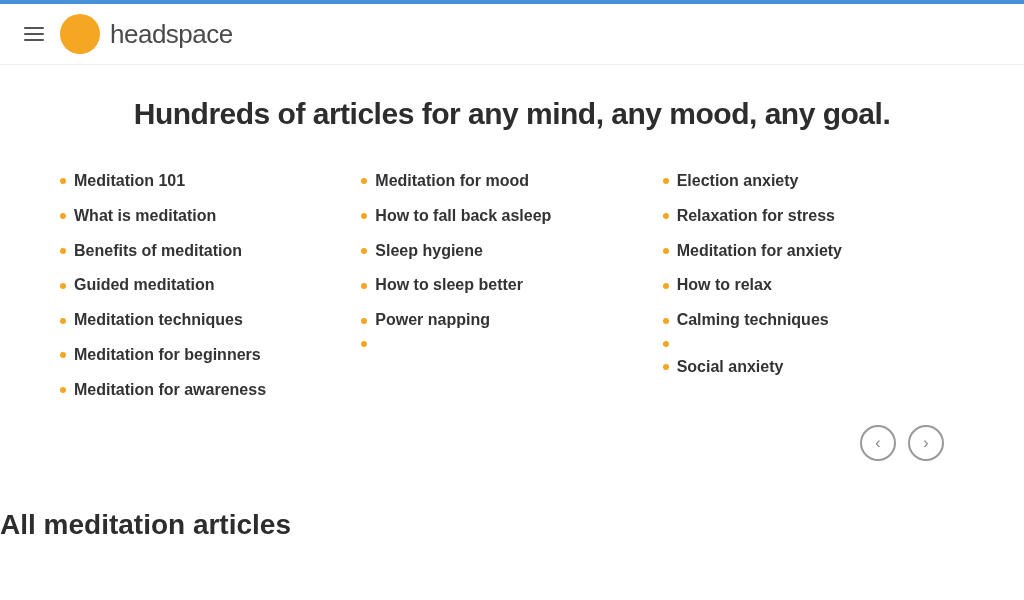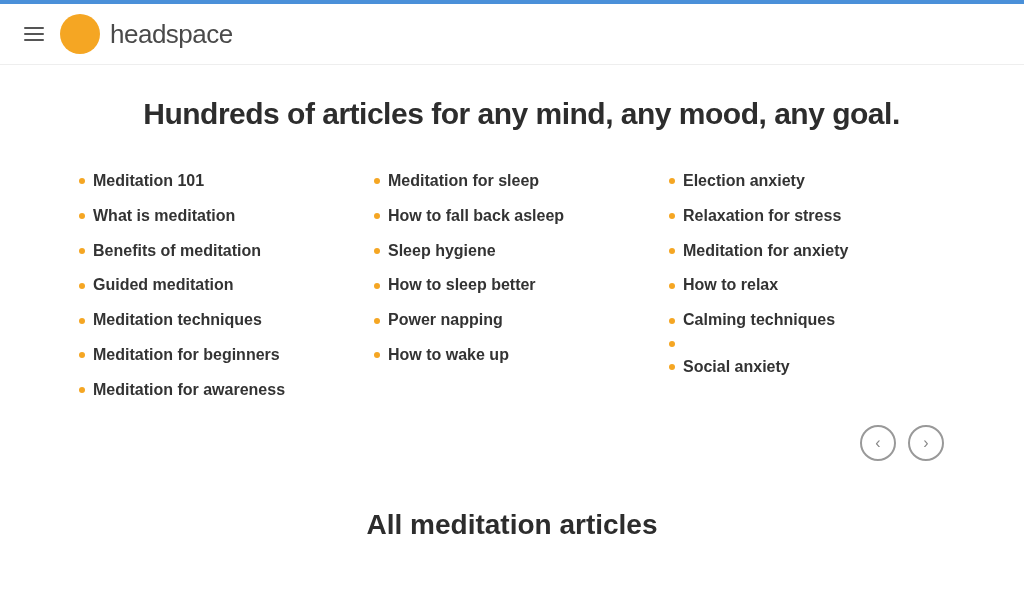--- a/index.html
+++ b/index.html
@@ -65,21 +65,20 @@
     .logo-text {
       font-size: 26px;
       font-weight: 400;
       color: #4a4a4a;
       letter-spacing: -0.5px;
     }
 
     
     .main-content {
       padding: 32px 40px 20px;
-      margin-left: 19px;
     }
 
     .headline {
       text-align: center;
       font-size: 30px;
       font-weight: 700;
       color: #2d2d2d;
       margin-bottom: 36px;
       letter-spacing: -0.5px;
     }
@@ -138,21 +137,20 @@
       align-items: center;
       justify-content: center;
       cursor: pointer;
       color: #888888;
       font-size: 16px;
       font-weight: 300;
     }
 
     
     .bottom-section {
-      text-align: center;
       padding: 28px 0 0;
     }
 
     .bottom-title {
       font-size: 28px;
       font-weight: 700;
       color: #2d2d2d;
     }
   </style>
 </head>
@@ -204,41 +202,40 @@
       </div>
       <div class="article-item">
         <div class="bullet-dot"></div>
         <span class="article-label">Meditation for awareness</span>
       </div>
     </div>
 
     <div class="articles-column">
       <div class="article-item">
         <div class="bullet-dot"></div>
-        <span class="article-label">Meditation for sleep</span>
+        <span class="article-label">Meditation for mood</span>
       </div>
       <div class="article-item">
         <div class="bullet-dot"></div>
         <span class="article-label">How to fall back asleep</span>
       </div>
       <div class="article-item">
         <div class="bullet-dot"></div>
         <span class="article-label">Sleep hygiene</span>
       </div>
       <div class="article-item">
         <div class="bullet-dot"></div>
         <span class="article-label">How to sleep better</span>
       </div>
       <div class="article-item">
         <div class="bullet-dot"></div>
         <span class="article-label">Power napping</span>
       </div>
       <div class="article-item">
         <div class="bullet-dot"></div>
-        <span class="article-label">How to wake up</span>
       </div>
     </div>
 
     <div class="articles-column">
       <div class="article-item">
         <div class="bullet-dot"></div>
         <span class="article-label">Election anxiety</span>
       </div>
       <div class="article-item">
         <div class="bullet-dot"></div>

